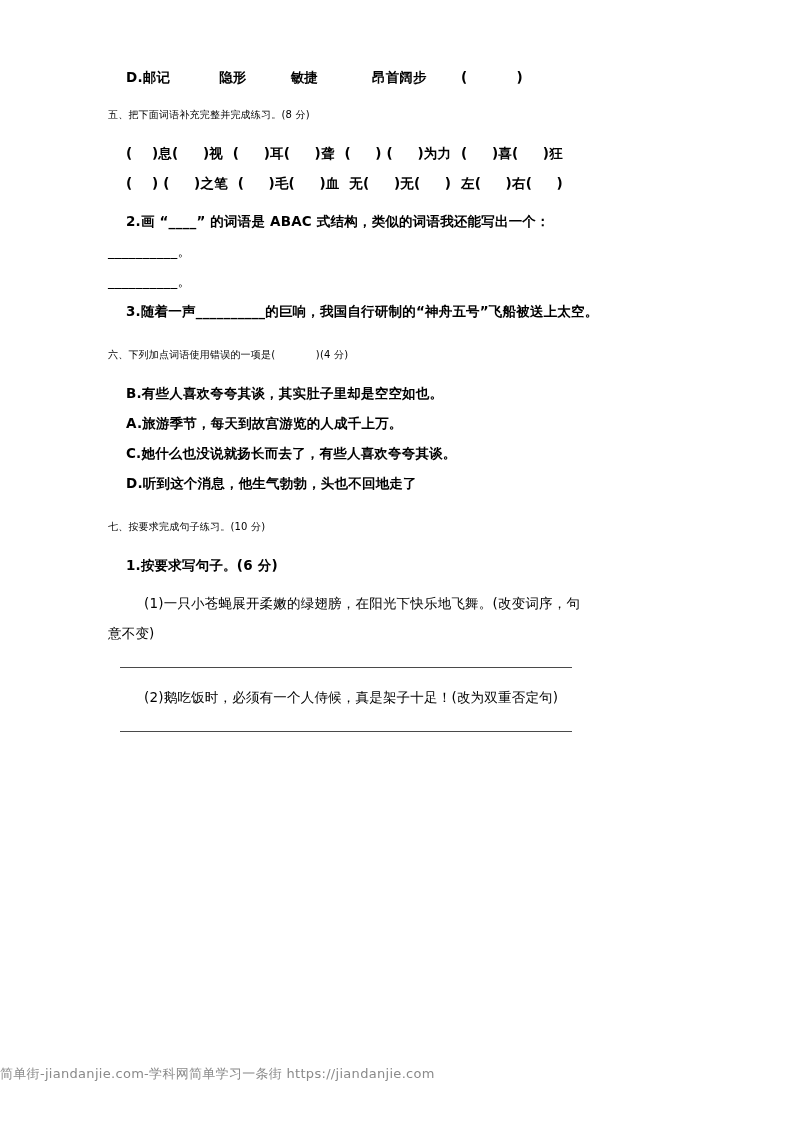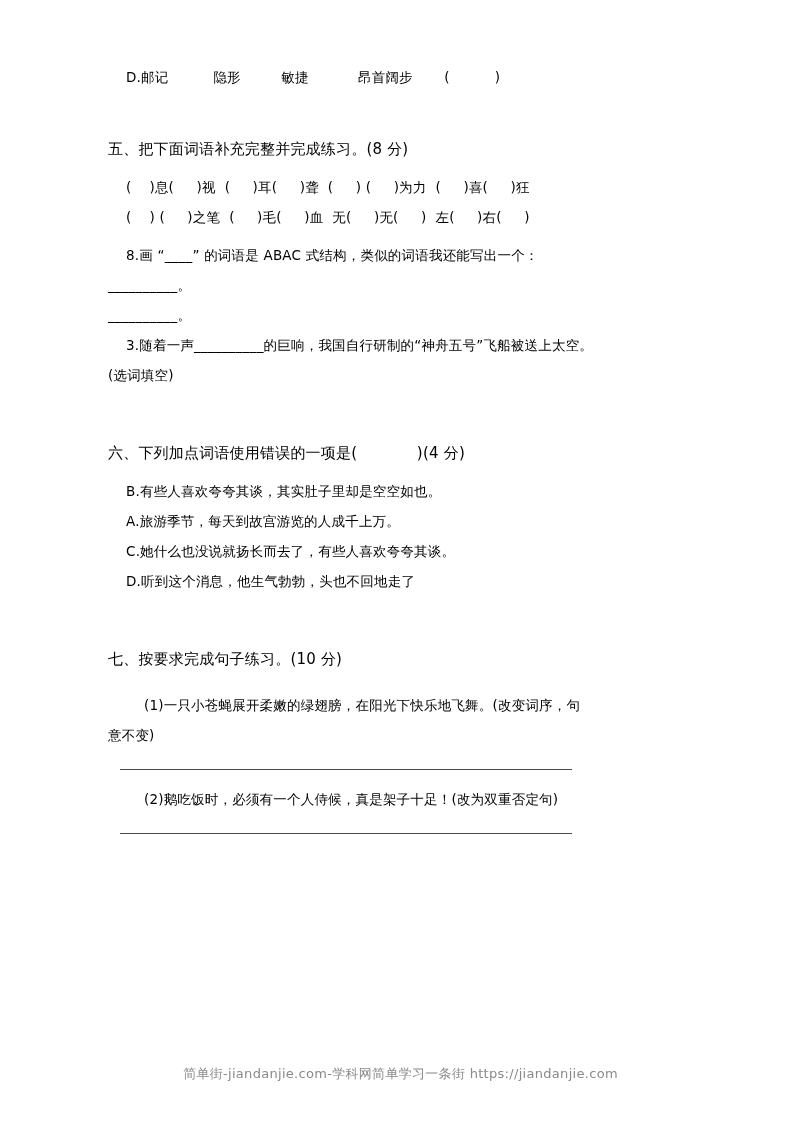--- a/index.html
+++ b/index.html
@@ -23,84 +23,82 @@
     left: 108px;
     top: 62px;
     width: 580px;
   }
   .line {
     font-size: 13.5px;
     line-height: 30px;
     white-space: pre-wrap;
     letter-spacing: 0.2px;
   }
-  .indent1 { padding-left: 18px; }
+  .indent1 { padding-left: 18px; font-weight: bold; }
   .indent2 { padding-left: 36px; }
   .heading {
-    font-size: 15px;
+    font-size: 10px;
     line-height: 30px;
-    margin-top: 34px;
   }
   .gap-sm { height: 8px; }
   .gap-md { height: 14px; }
   .blankline {
     margin: 4px 0 0 12px;
     width: 452px;
     border-bottom: 1px solid #4a4a4a;
     height: 1px;
   }
   .footer {
     position: absolute;
     left: 0;
     right: 0;
     top: 1065px;
-    text-align: center;
+    text-align: left;
     font-size: 13px;
     color: #8a8a8a;
     letter-spacing: 0.3px;
-    margin-left: 8px;
   }
 </style>
 </head>
 <body>
 
 <div class="page">
   <div class="content">
 
     <div class="line indent1">D.邮记          隐形         敏捷           昂首阔步       (          )</div>
 
     <div class="gap-sm"></div>
     <div class="line heading">五、把下面词语补充完整并完成练习。(8 分)</div>
 
     <div class="gap-sm"></div>
     <div class="line indent1">(    )息(     )视  (     )耳(     )聋  (     ) (     )为力  (     )喜(     )狂</div>
     <div class="line indent1">(    ) (     )之笔  (     )毛(     )血  无(     )无(     )  左(     )右(     )</div>
 
     <div class="gap-sm"></div>
-    <div class="line indent1">8.画 “____” 的词语是 ABAC 式结构，类似的词语我还能写出一个：</div>
+    <div class="line indent1">2.画 “____” 的词语是 ABAC 式结构，类似的词语我还能写出一个：</div>
     <div class="line">__________。</div>
 
     <div class="line">__________。</div>
 
     <div class="line indent1">3.随着一声__________的巨响，我国自行研制的“神舟五号”飞船被送上太空。</div>
-    <div class="line">(选词填空)</div>
 
     <div class="gap-md"></div>
     <div class="line heading">六、下列加点词语使用错误的一项是(            )(4 分)</div>
 
     <div class="gap-sm"></div>
     <div class="line indent1">B.有些人喜欢夸夸其谈，其实肚子里却是空空如也。</div>
     <div class="line indent1">A.旅游季节，每天到故宫游览的人成千上万。</div>
     <div class="line indent1">C.她什么也没说就扬长而去了，有些人喜欢夸夸其谈。</div>
     <div class="line indent1">D.听到这个消息，他生气勃勃，头也不回地走了</div>
 
     <div class="gap-md"></div>
     <div class="line heading">七、按要求完成句子练习。(10 分)</div>
 
     <div class="gap-sm"></div>
+    <div class="line indent1">1.按要求写句子。(6 分)</div>
 
     <div class="gap-sm"></div>
     <div class="line indent2">(1)一只小苍蝇展开柔嫩的绿翅膀，在阳光下快乐地飞舞。(改变词序，句</div>
     <div class="line">意不变)</div>
 
     <div class="gap-md"></div>
     <div class="blankline"></div>
 
     <div class="gap-md"></div>
     <div class="line indent2">(2)鹅吃饭时，必须有一个人侍候，真是架子十足！(改为双重否定句)</div>

